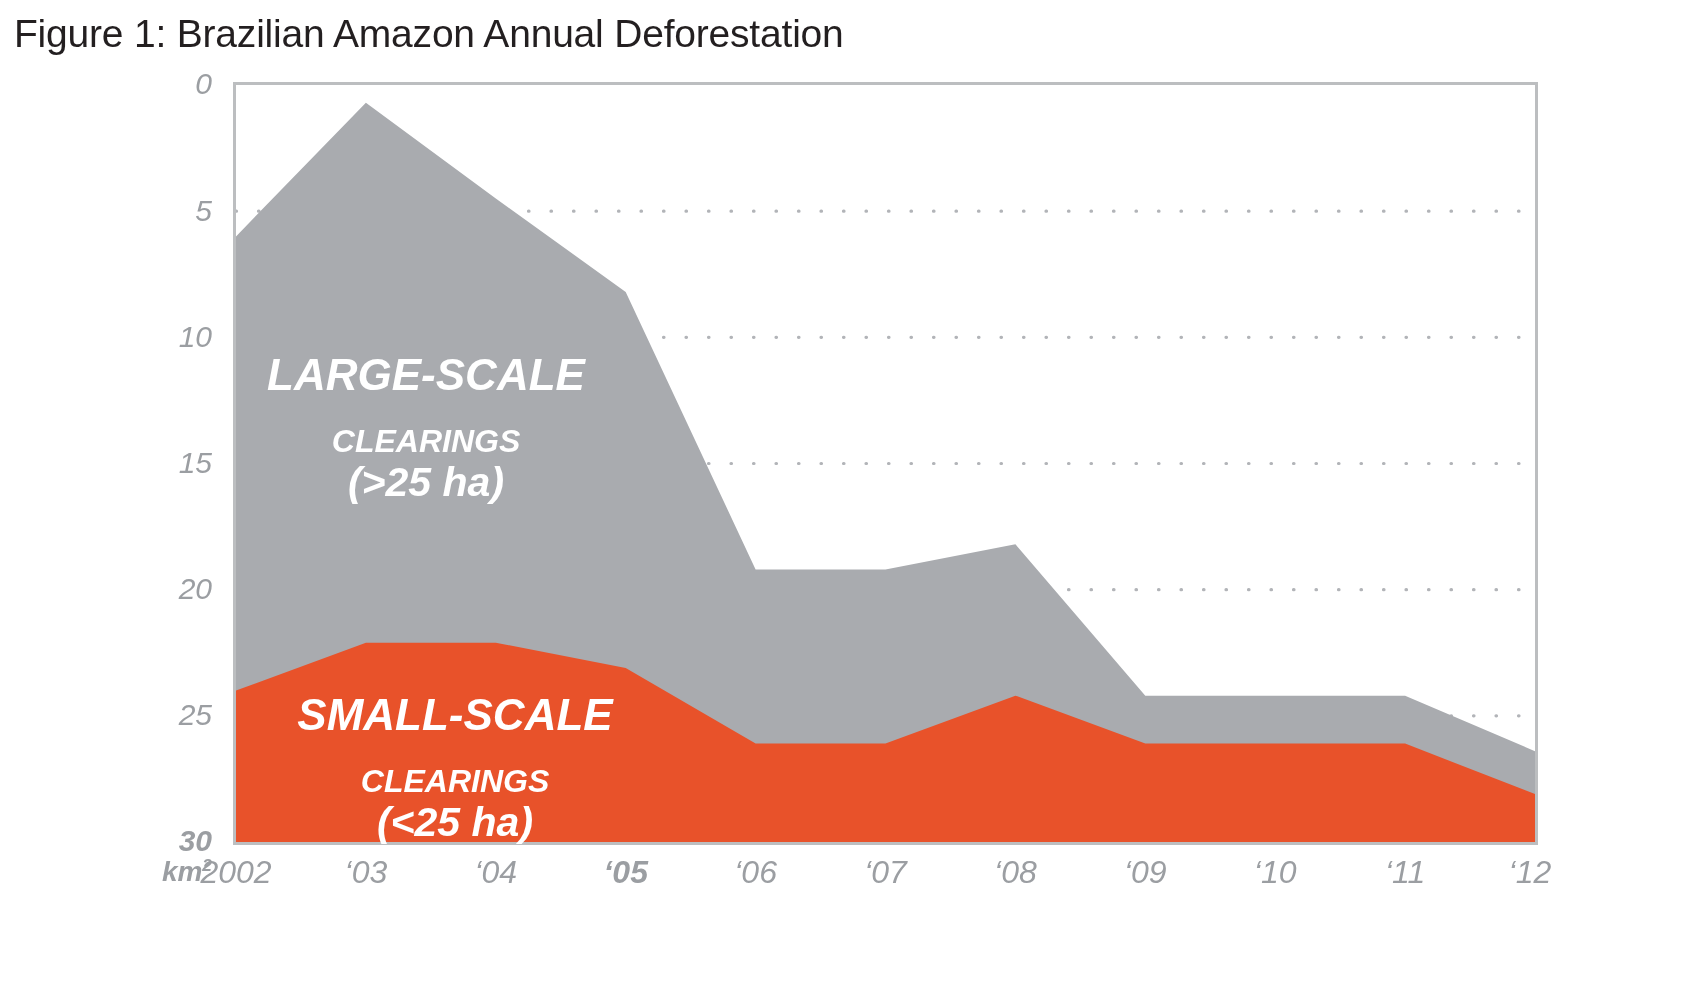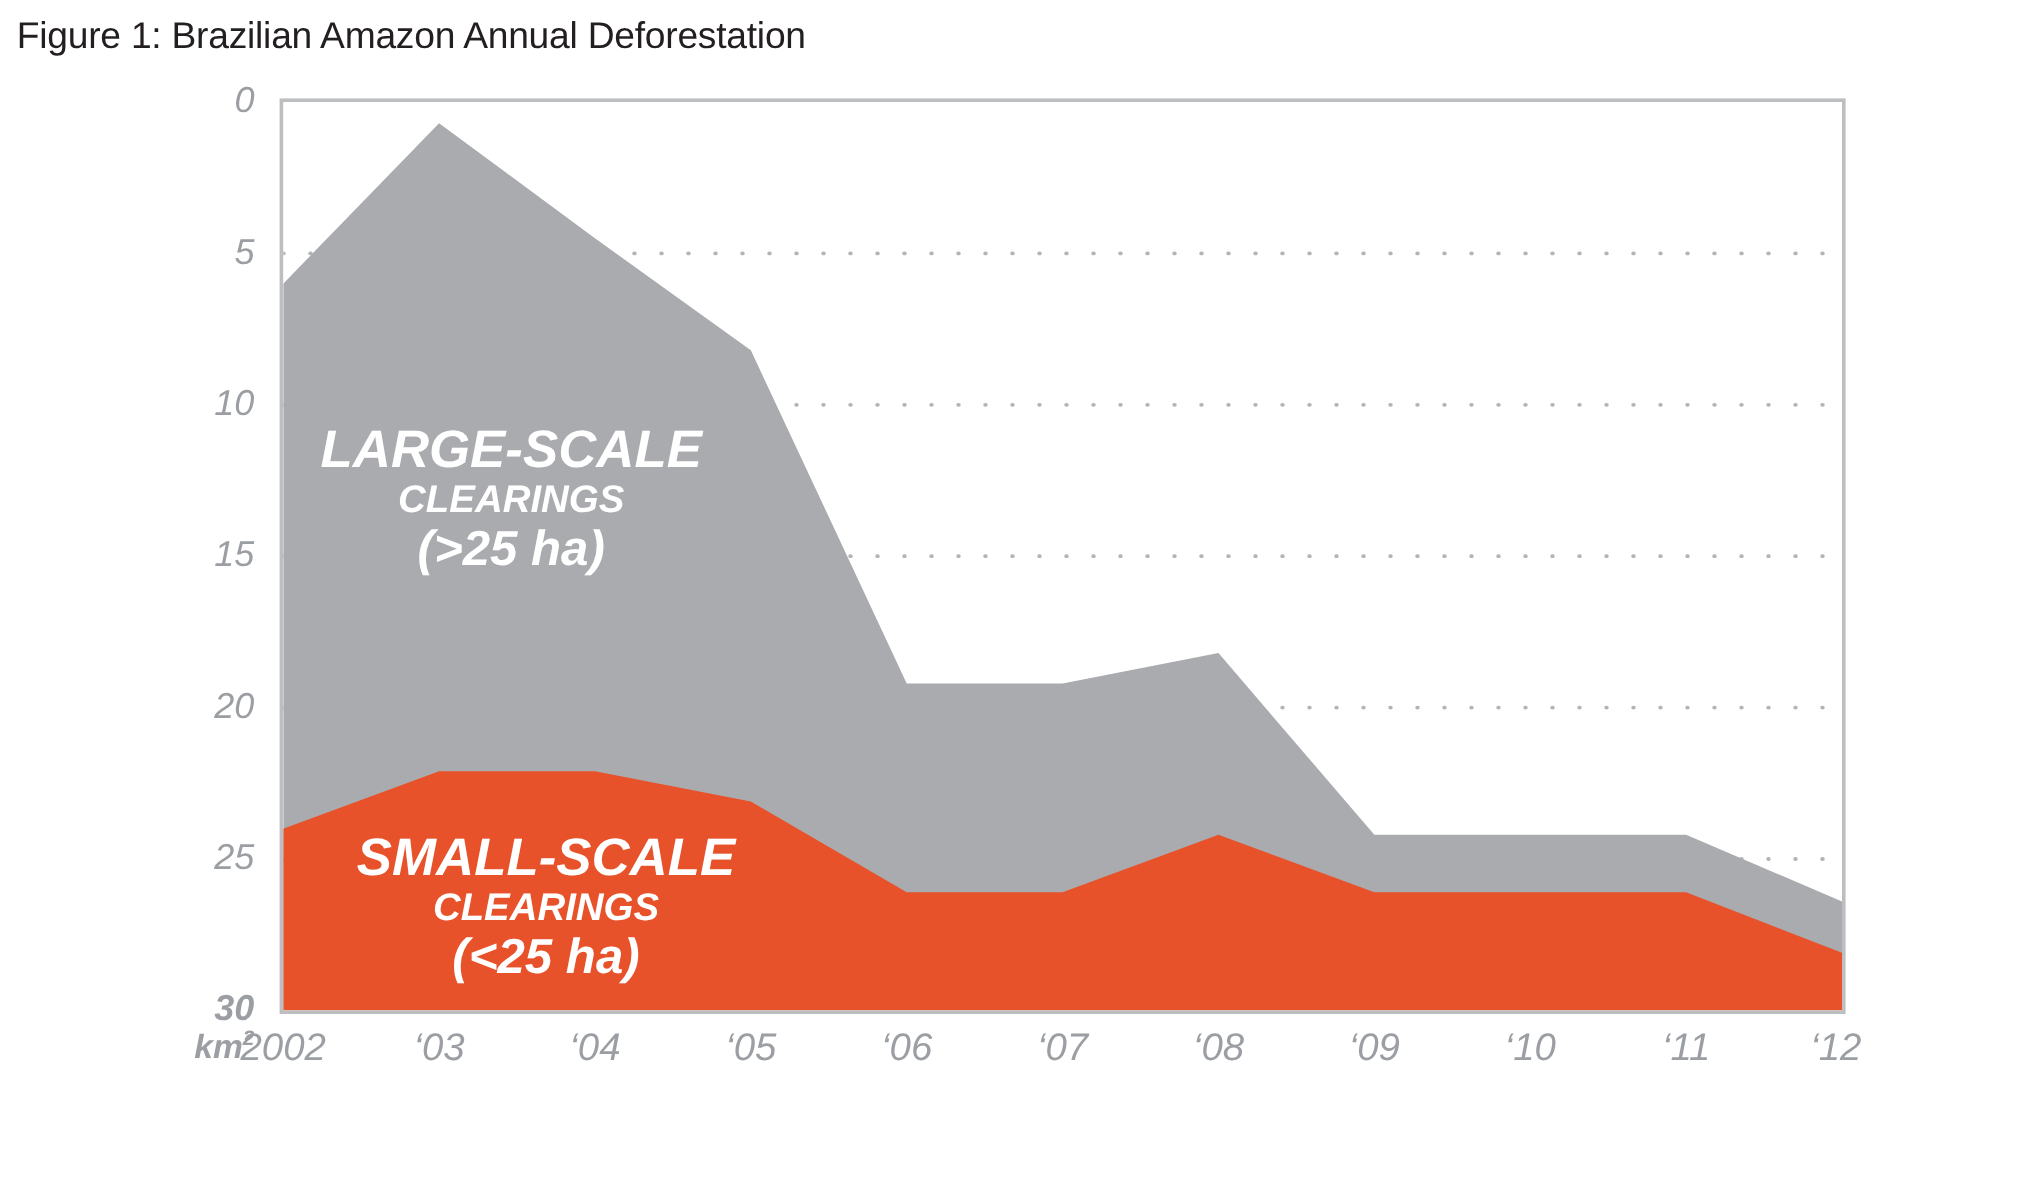--- a/index.html
+++ b/index.html
@@ -19,21 +19,21 @@
     position: absolute;
     inset: 0;
     background: #ffffff;
   }
 
   
   .fig-title {
     position: absolute;
     left: 14px;
     top: 12px;
-    font-size: 31px;
+    font-size: 39px;
     font-weight: 400;
     color: #231f20;
     letter-spacing: -0.2px;
     white-space: nowrap;
     font-family: "Liberation Sans", sans-serif;
   }
 
   
   .plot-frame {
     position: absolute;
@@ -116,21 +116,21 @@
     text-align: center;
     font-style: italic;
     font-weight: bold;
     color: #ffffff;
     line-height: 1.12;
     white-space: nowrap;
     font-family: "Liberation Sans", sans-serif;
     pointer-events: none;
   }
   .series-label .l1 { display: block; font-size: 44px; }
-  .series-label .l2 { display: block; font-size: 32px; }
+  .series-label .l2 { display: block; font-size: 32px; margin-top: 25px; }
   .series-label .l3 { display: block; font-size: 41px; font-weight: bold; }
 
   #label-large {
     left: 251px;
     top: 350px;
     width: 350px;
   }
   #label-small {
     left: 280px;
     top: 690px;
@@ -182,21 +182,21 @@
   <div class="series-label" id="label-small">
     <span class="l1">SMALL-SCALE</span>
     <span class="l2">CLEARINGS</span>
     <span class="l3">(&lt;25 ha)</span>
   </div>
 
   <div class="x-axis" id="x-axis">
       <div class="x-tick" style="left: 236px; transform: translateX(-50%);">2002</div>
       <div class="x-tick" style="left: 365.9px;">‘03</div>
       <div class="x-tick" style="left: 495.8px;">‘04</div>
-      <div class="x-tick" style="left: 625.7px;">‘05</div>
+      <div class="x-tick" style="left: 625.7px; font-weight: bold;">‘05</div>
       <div class="x-tick" style="left: 755.6px;">‘06</div>
       <div class="x-tick" style="left: 885.5px;">‘07</div>
       <div class="x-tick" style="left: 1015.4px; text-align: center;">‘08</div>
       <div class="x-tick" style="left: 1145.3px;">‘09</div>
       <div class="x-tick" style="left: 1275.2px;">‘10</div>
       <div class="x-tick" style="left: 1405.1px;">‘11</div>
       <div class="x-tick" style="left: 1535px; transform: translateX(-62%);">‘12</div>
     </div>
 
 </div>

